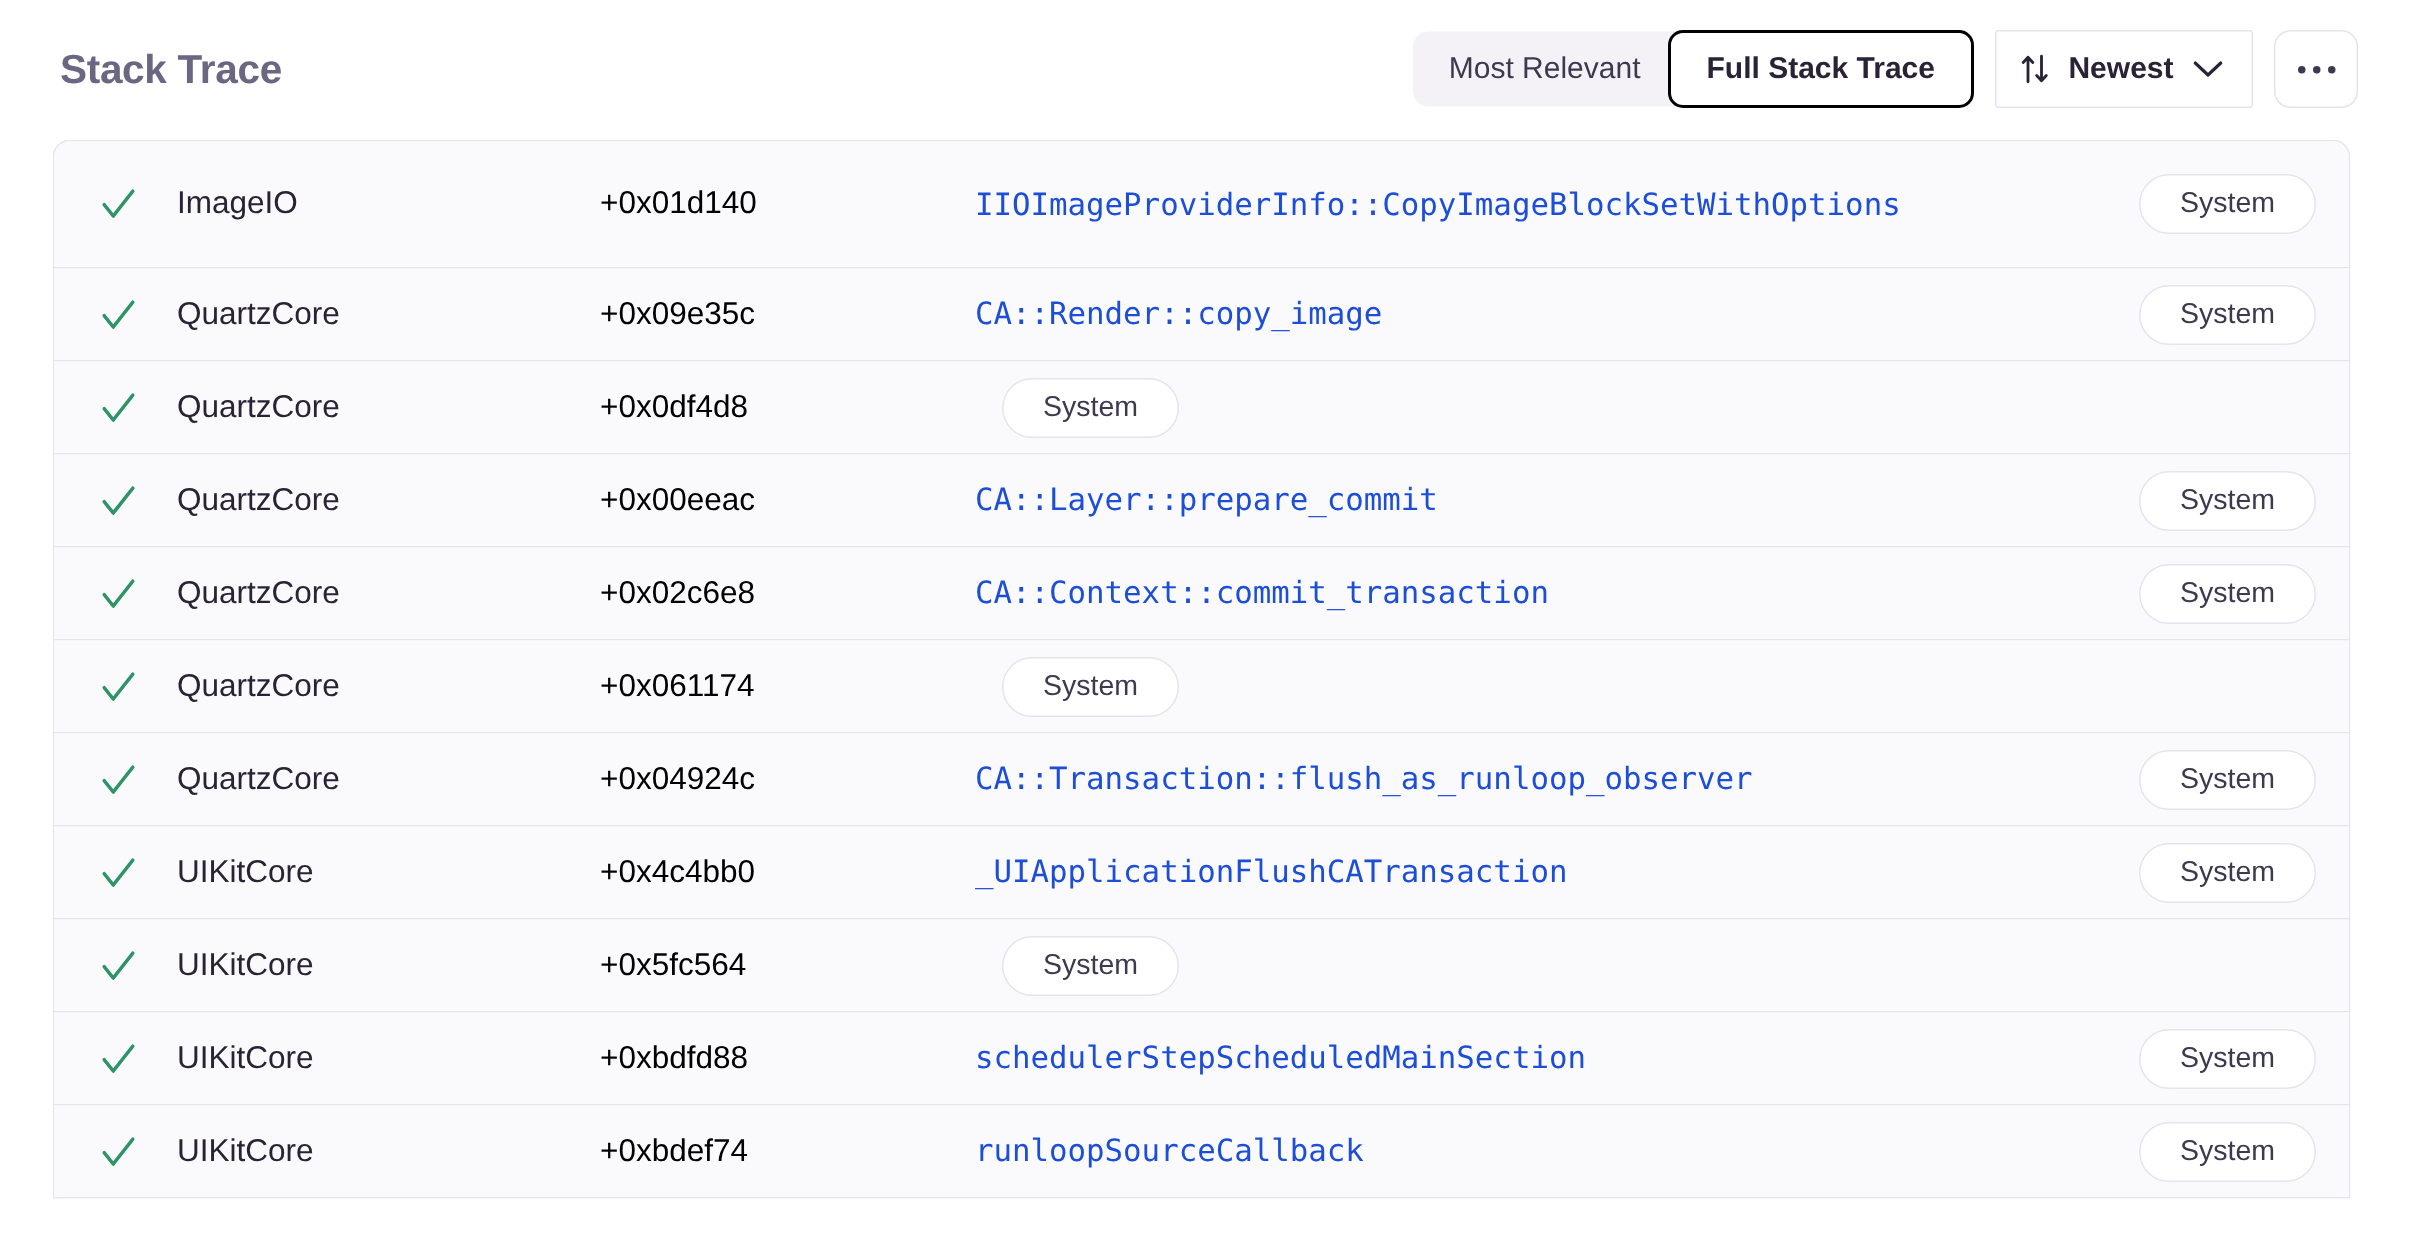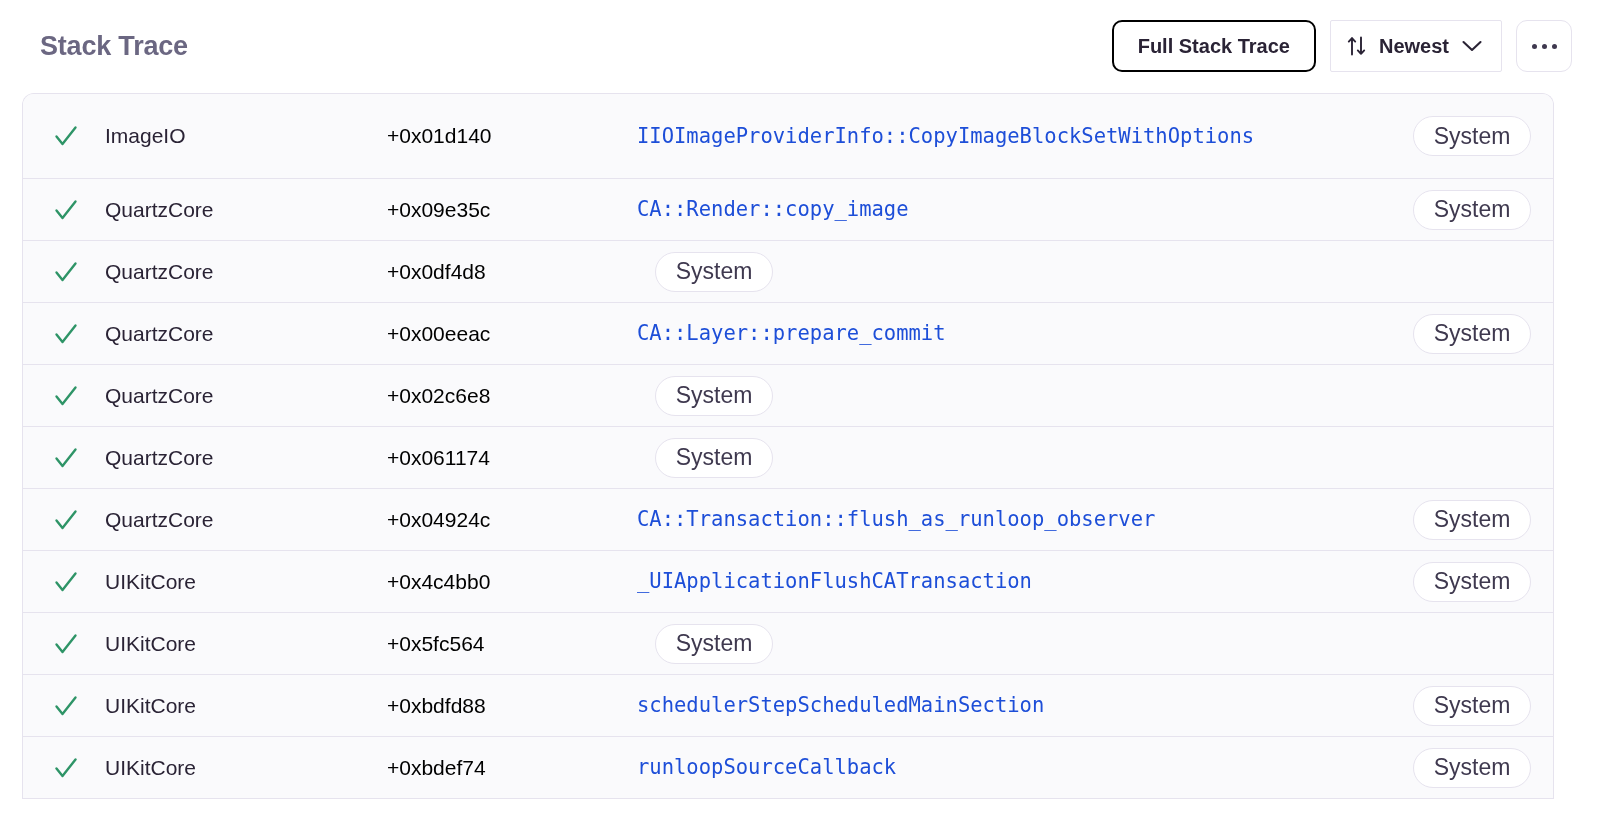--- a/index.html
+++ b/index.html
@@ -130,21 +130,21 @@
   .more-btn .dot {
     width: 5px;
     height: 5px;
     border-radius: 50%;
     background: #3f394f;
   }
 
   
   .trace-table {
     position: absolute;
-    left: 22px;
+    left: 35px;
     top: 93px;
     width: 1532px;
     border: 1.5px solid #e6e3ee;
     border-bottom: none;
     border-radius: 12px 12px 0 0;
     background: #fafafc;
     overflow: hidden;
   }
 
   .trace-row {
@@ -208,37 +208,38 @@
   .badge {
     display: inline-flex;
     align-items: center;
     justify-content: center;
     min-width: 118px;
     height: 40px;
     padding: 0 18px;
     border: 1.5px solid #e6e3ee;
     border-radius: 20px;
     background: #ffffff;
-    font-size: 23px;
+    font-size: 19px;
     color: #3f394f;
     white-space: nowrap;
   }
 </style>
 </head>
 <body>
 
 <div class="page">
 
   <div class="header">
 
     <div class="panel-title">Stack Trace</div>
 
     <div class="header-controls">
 
       <div class="segmented">
+        <button class="seg-btn inactive">Most Relevant</button>
         <button class="seg-btn active">Full Stack Trace</button>
       </div>
 
       <button class="sort-btn">
         <span class="sort-icon">
           <svg width="20" height="22" viewBox="0 0 20 22" fill="none">
             <path d="M5 19.5V3.2 M5 3.2 L1.8 6.6 M5 3.2 L8.2 6.6" stroke="#2a2335" stroke-width="1.9" stroke-linecap="round" stroke-linejoin="round"></path>
             <path d="M14 2.5V18.8 M14 18.8 L10.8 15.4 M14 18.8 L17.2 15.4" stroke="#2a2335" stroke-width="1.9" stroke-linecap="round" stroke-linejoin="round"></path>
           </svg>
         </span>
@@ -312,20 +313,21 @@
         </div>
       </div>
       <div class="trace-row">
         <div class="cell-check">
           <svg class="check-svg" width="26" height="26" viewBox="0 0 26 26" fill="none">
             <path d="M3.5 13.5 L9.5 21 L22.5 4.5" stroke="#2e9467" stroke-width="2.4" stroke-linecap="round" stroke-linejoin="round"></path>
           </svg>
         </div>
         <div class="cell-module">QuartzCore</div>
         <div class="cell-offset">+0x02c6e8</div>
+        <div class="cell-symbol">CA::Context::commit_transaction</div>
         <div class="cell-badge">
           <span class="badge">System</span>
         </div>
       </div>
       <div class="trace-row">
         <div class="cell-check">
           <svg class="check-svg" width="26" height="26" viewBox="0 0 26 26" fill="none">
             <path d="M3.5 13.5 L9.5 21 L22.5 4.5" stroke="#2e9467" stroke-width="2.4" stroke-linecap="round" stroke-linejoin="round"></path>
           </svg>
         </div>

